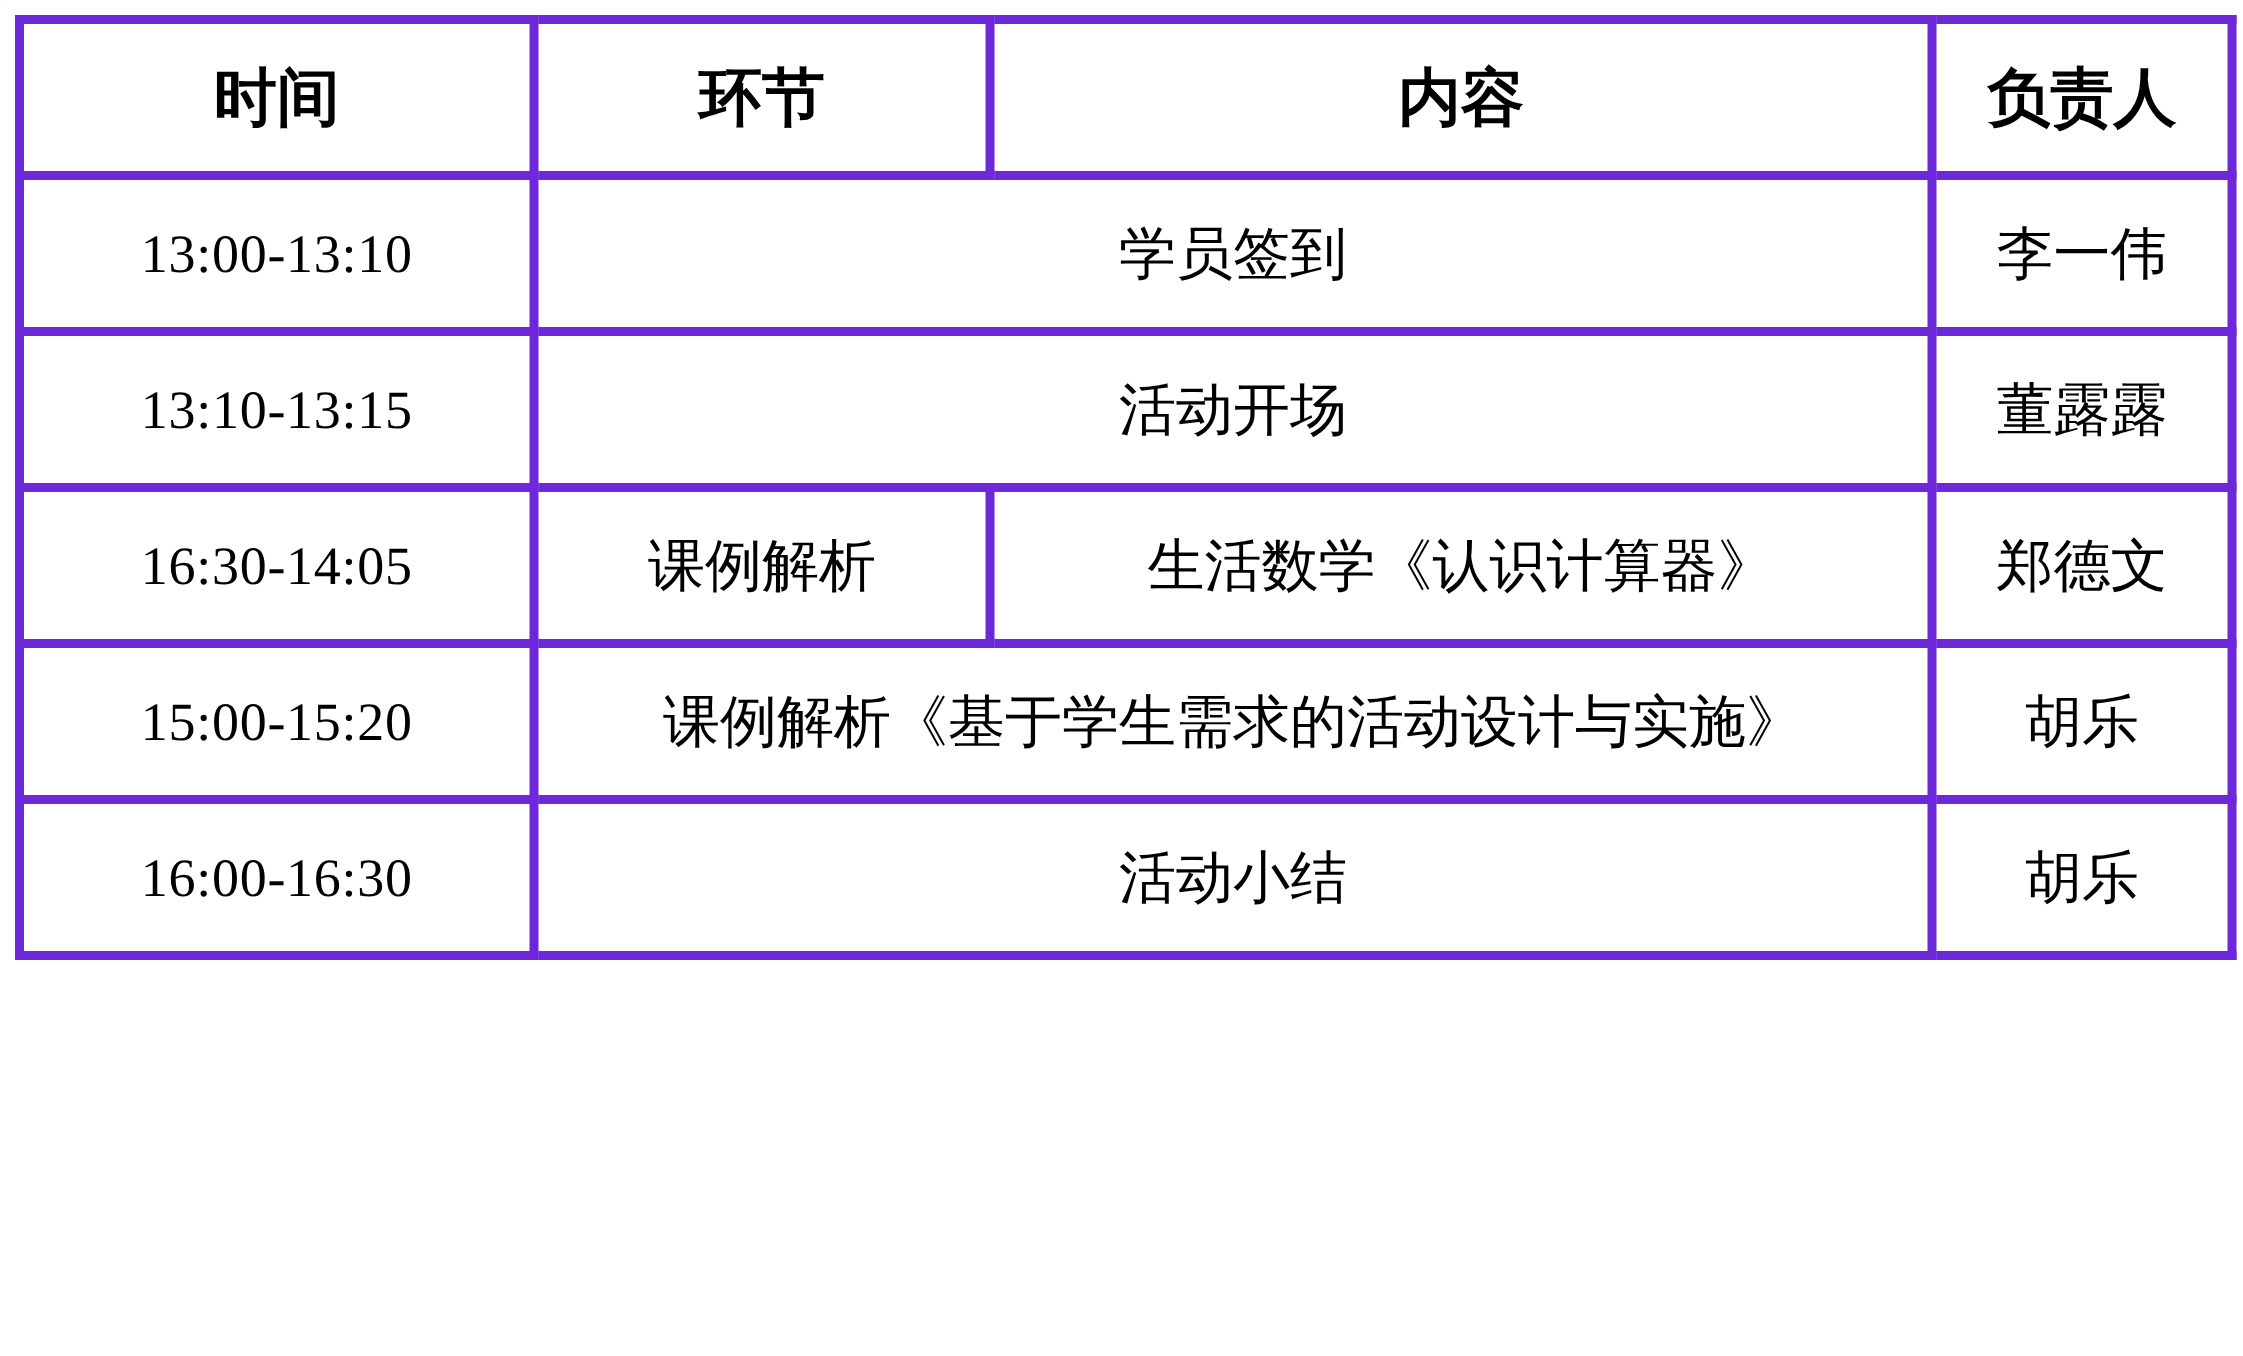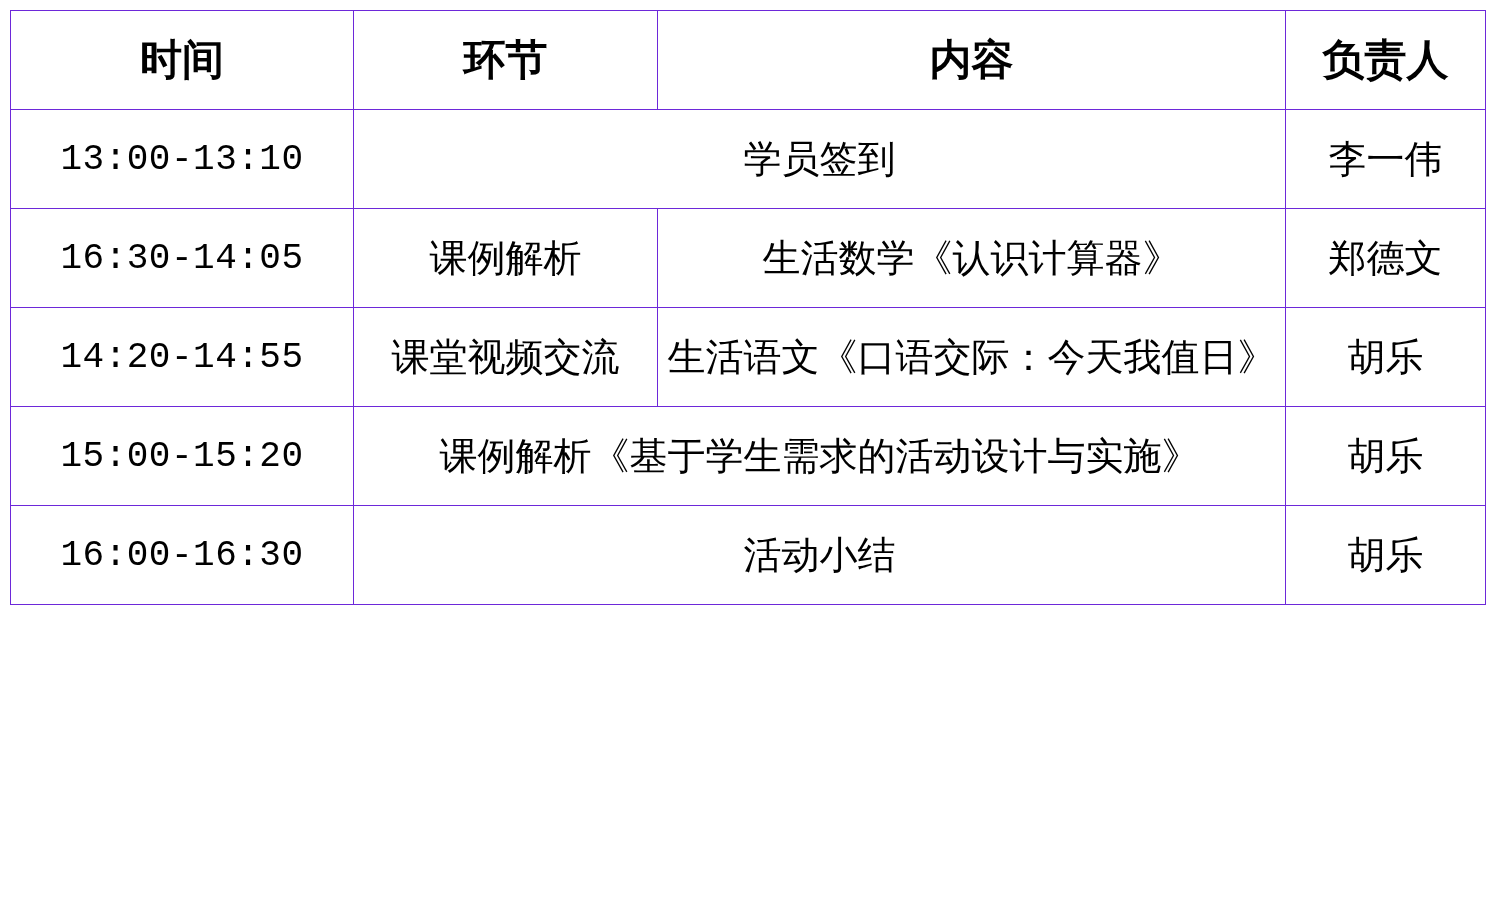--- a/index.html
+++ b/index.html
@@ -16,36 +16,36 @@
     width: 1475px;
     margin: 10px;
     background: #ffffff;
   }
   table.schedule col.c-time   { width: 343px; }
   table.schedule col.c-seg    { width: 304px; }
   table.schedule col.c-cont   { width: 628px; }
   table.schedule col.c-person { width: 200px; }
   table.schedule th,
   table.schedule td {
-    border: 1px solid #6d28d9;
+    border: 6px solid #6d28d9;
     height: 98px;
     padding: 0 4px;
     text-align: center;
     vertical-align: middle;
     color: #000000;
     overflow: hidden;
     white-space: nowrap;
   }
   th.hdr {
     font-family: "Liberation Serif", "DejaVu Serif", serif;
     font-size: 42px;
     font-weight: bold;
   }
   td.time {
-    font-family: Liberation Mono, monospace;
+    font-family: Liberation Serif, serif;
     font-size: 36px;
     letter-spacing: 0.5px;
   }
   td.cjk {
     font-family: Liberation Mono, monospace;
     font-size: 38px;
   }
 </style>
 </head>
 <body>
@@ -64,35 +64,34 @@
       <th class="hdr">内容</th>
       <th class="hdr">负责人</th>
     </tr>
 
     <tr>
       <td class="time">13:00-13:10</td>
       <td class="cjk" colspan="2">学员签到</td>
       <td class="cjk">李一伟</td>
     </tr>
 
+    <tr>
+      <td class="time">13:10-13:15</td>
+      <td class="cjk" colspan="2">活动开场</td>
+      <td class="cjk">董露露</td>
+    </tr>
 
 
     <tr>
       <td class="time">16:30-14:05</td>
       <td class="cjk">课例解析</td>
       <td class="cjk">生活数学《认识计算器》</td>
       <td class="cjk">郑德文</td>
     </tr>
 
-    <tr>
-      <td class="time">14:20-14:55</td>
-      <td class="cjk">课堂视频交流</td>
-      <td class="cjk">生活语文《口语交际：今天我值日》</td>
-      <td class="cjk">胡乐</td>
-    </tr>
 
     <tr>
       <td class="time">15:00-15:20</td>
       <td class="cjk" colspan="2">课例解析《基于学生需求的活动设计与实施》</td>
       <td class="cjk">胡乐</td>
     </tr>
 
 
     <tr>
       <td class="time">16:00-16:30</td>

